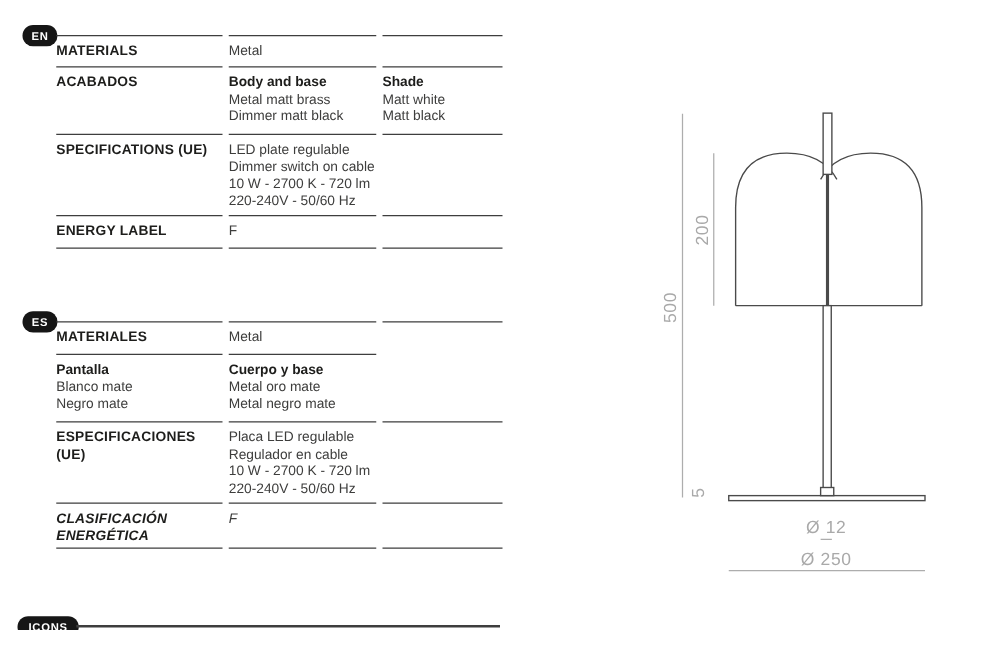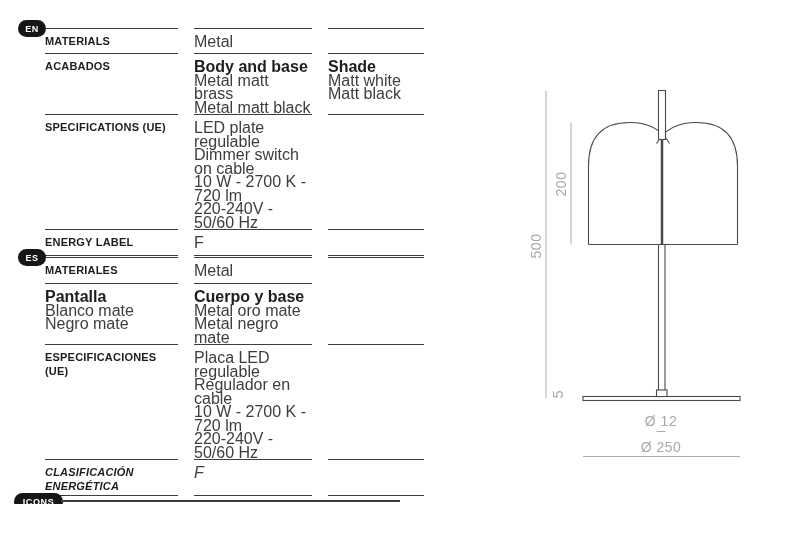--- a/index.html
+++ b/index.html
@@ -7,27 +7,27 @@
         font-family:"Liberation Sans", sans-serif;}
   .pill{position:absolute;background:#161616;color:#fff;border-radius:9px;
         font-size:9px;font-weight:bold;letter-spacing:.6px;
         display:flex;align-items:center;justify-content:center;}
   .pill-en{left:18px;top:20px;width:28px;height:17px;}
   .pill-es{left:18px;top:249px;width:28px;height:17px;}
   .pill-icons{left:14px;top:493px;width:49px;height:17px;}
   .spec-table{position:absolute;left:45px;width:357px;}
   .t-en{top:28px;}
   .t-es{top:257px;}
-  .row{display:grid;grid-template-columns:133px 118px 96px;column-gap:16px;}
+  .row{display:grid;grid-template-columns:133px 118px 96px;column-gap:5px;}
   .cell{border-top:1.5px solid #3e3e3e;padding-top:6px;box-sizing:border-box;}
   .rule-row .cell{padding:0;height:1.5px;}
   .h25{min-height:25px;} .h26{min-height:26px;} .h36{min-height:36px;font-style:italic;}
   .h54{min-height:54px;} .h65{min-height:65px;}
   .lbl{font-size:11px;font-weight:bold;color:#1d1d1b;letter-spacing:.2px;line-height:13.5px;}
-  .val{font-size:16px;color:#3d3d3c;line-height:13.5px;}
+  .val{font-size:11px;color:#3d3d3c;line-height:13.5px;}
   .val.b{font-weight:bold;color:#1d1d1b;}
   .icons-line{position:absolute;left:61px;top:500px;width:339px;height:1.5px;background:#3e3e3e;}
   .icons-row{position:absolute;left:254px;top:503px;width:164px;height:22px;
              display:flex;align-items:center;gap:4px;}
   .ip{font-size:13.5px;font-weight:bold;color:#3b82f6;letter-spacing:.4px;}
   .icn{display:flex;align-items:center;}
   .lamp{position:absolute;left:528px;top:85px;}
   .dim{stroke:#adadad;stroke-width:1;fill:none;}
   .dim-text{fill:#a9a9a9;font-size:14px;letter-spacing:.5px;}
   .outline{stroke:#4a4a4a;fill:none;stroke-width:1.1;}
@@ -46,21 +46,21 @@
       <div class="cell">
         <div class="val">Metal</div>
       </div>
       <div class="cell"></div>
     </div>
     <div class="row h54">
       <div class="cell lbl">ACABADOS</div>
       <div class="cell">
         <div class="val b">Body and base</div>
         <div class="val">Metal matt brass</div>
-        <div class="val">Metal matt black</div>
+        <div class="val">Dimmer matt black</div>
       </div>
       <div class="cell">
         <div class="val b">Shade</div>
         <div class="val">Matt white</div>
         <div class="val">Matt black</div>
       </div>
     </div>
     <div class="row h65">
       <div class="cell lbl">SPECIFICATIONS (UE)</div>
       <div class="cell">

